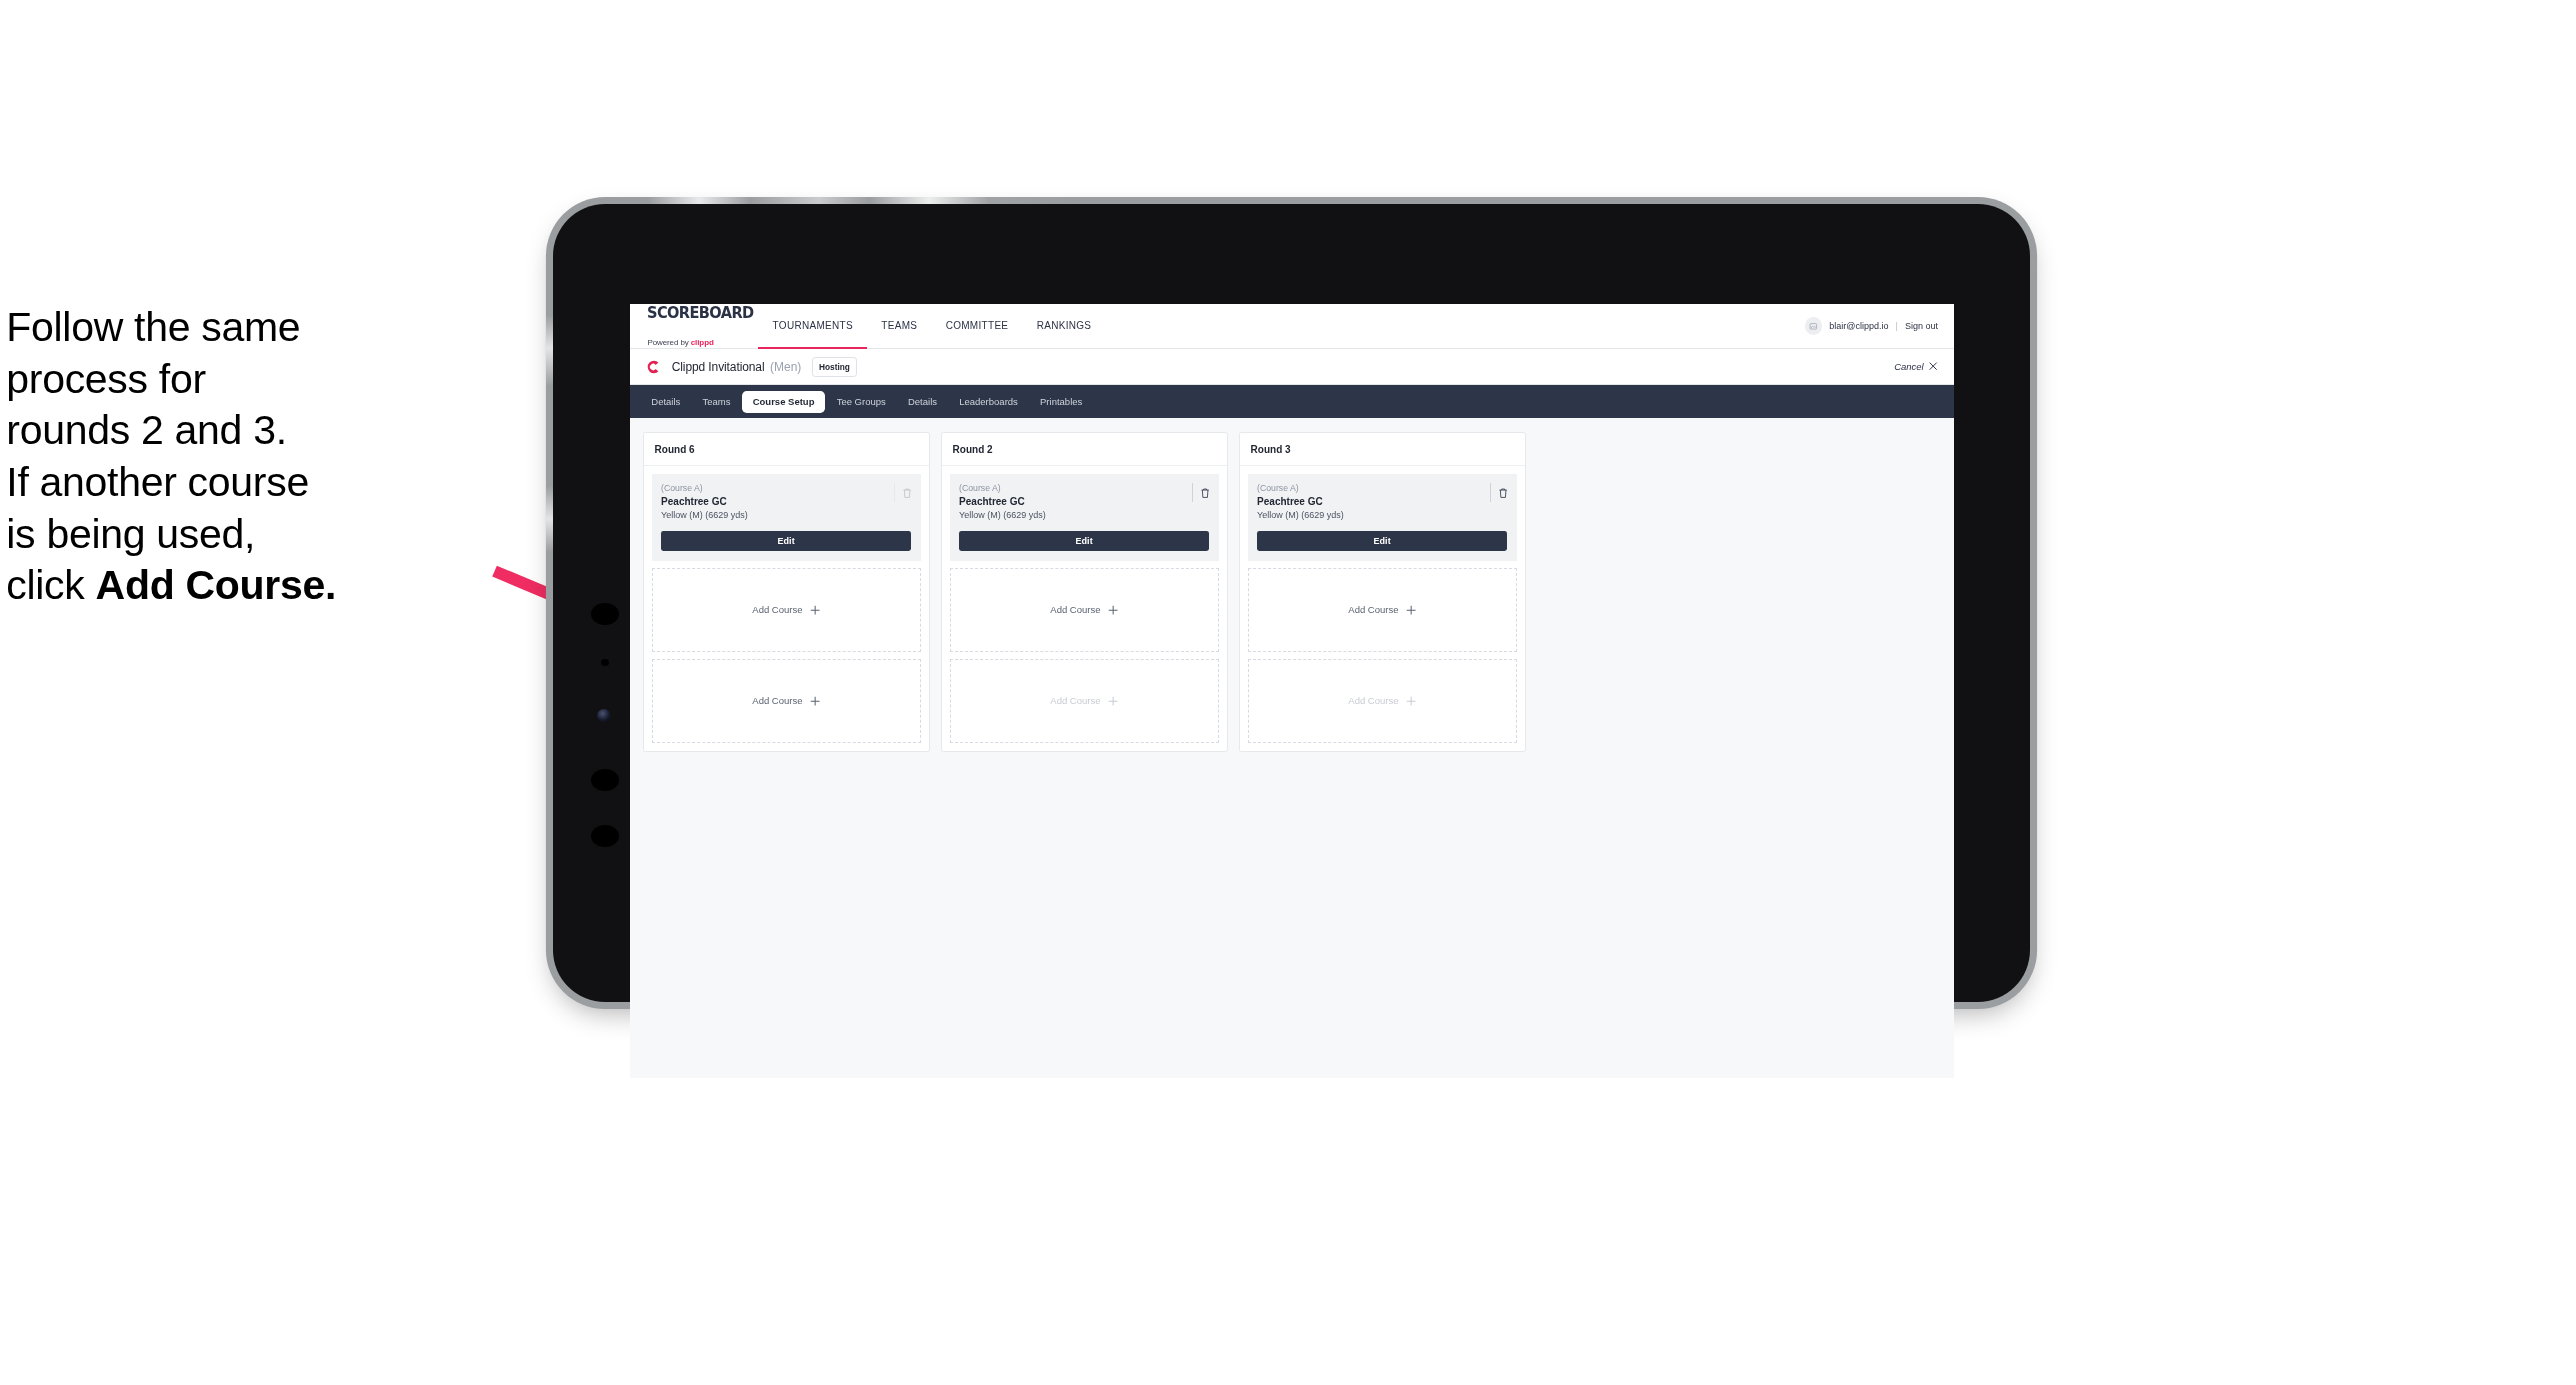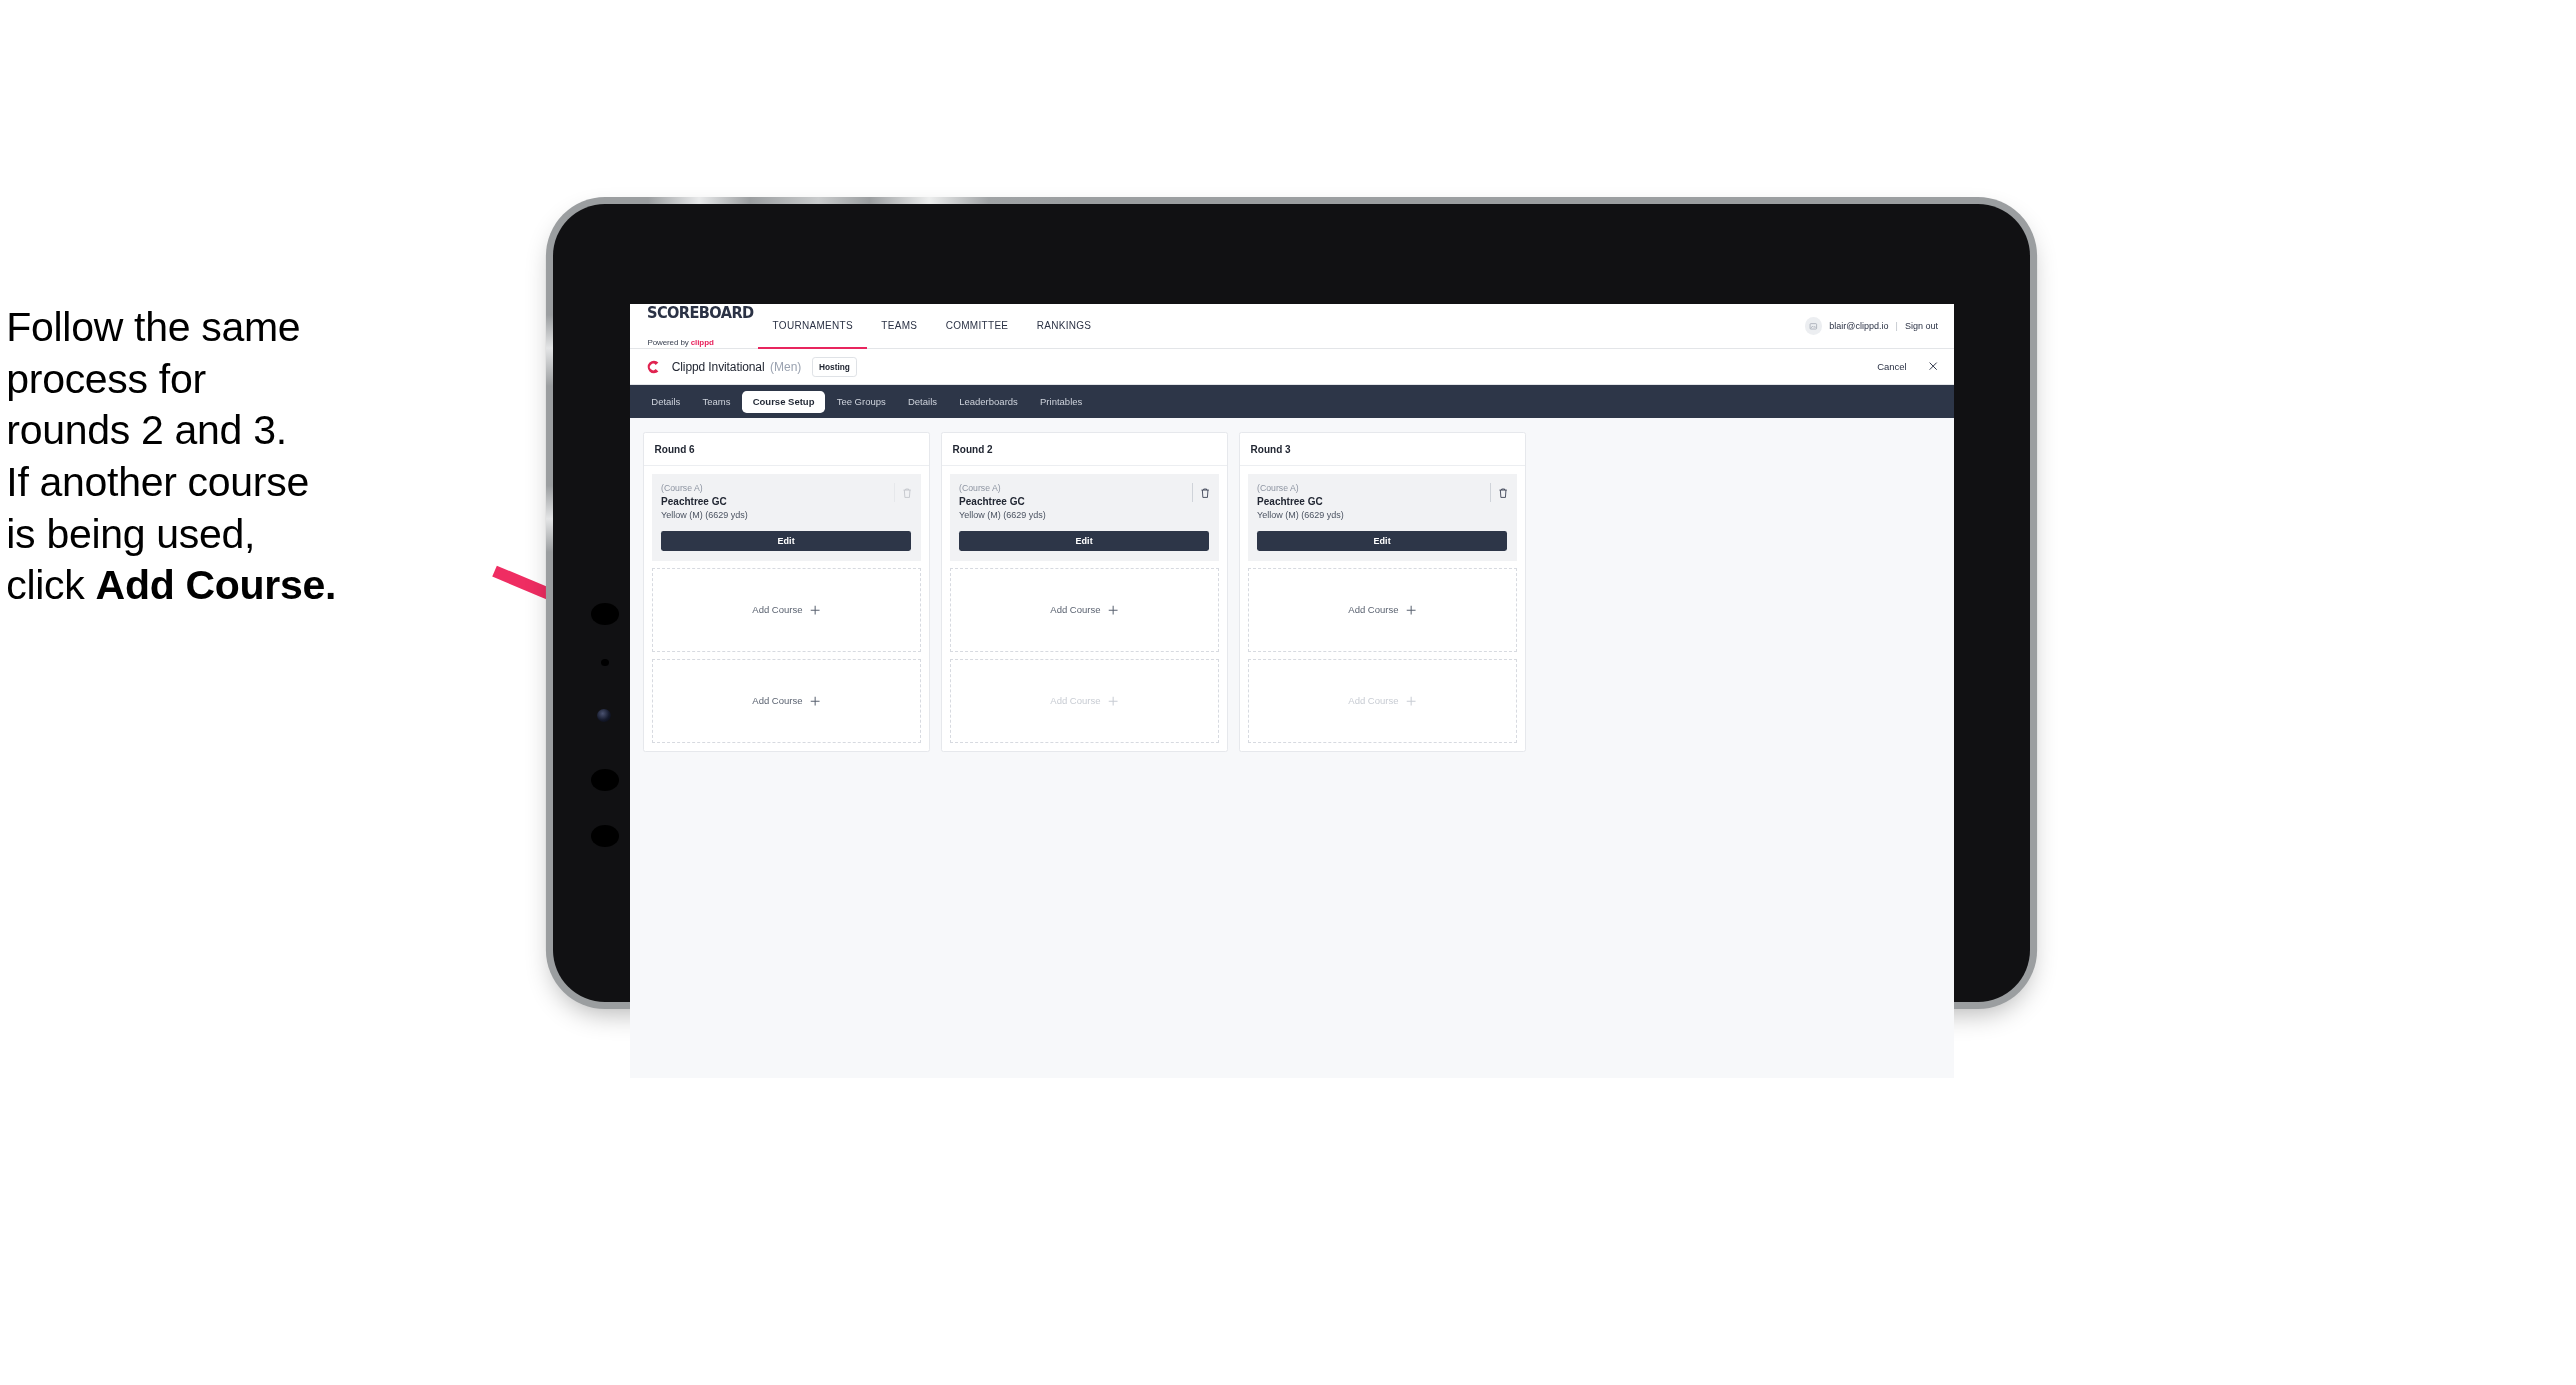--- a/index.html
+++ b/index.html
@@ -93,21 +93,21 @@
     display: flex; align-items: center; padding: 0 16px 0 14.2px;
     border-bottom: 0.8px solid #e3e5e8;
   }
   #clogo { width: 18px; height: 18px; margin-right: 9.5px; flex: none; display:block; }
   #tname { font-size: 12px; color: #222733; letter-spacing: -0.1px; }
   #tgender { font-size: 12px; color: #9aa2b0; margin-left: 5.5px; }
   #thosting {
     margin-left: 10.3px; font-size: 8.3px; font-weight: 700; color: #222733;
     border: 0.8px solid #dfe2e6; border-radius: 3.2px; padding: 4px 6.3px; background: #fff;
   }
-  #cancel { margin-left: auto; display: flex; align-items: center; gap: 21px; font-size: 9.5px; color: #2b3245; cursor: pointer; }
+  #cancel { margin-left: auto; display: flex; align-items: center; gap: 4px; font-size: 9.5px; color: #2b3245; cursor: pointer; font-style: italic; }
   #cancel svg { display:block; }
 
   
   #tabstrip {
     height: 33px; background: #2d3648;
     display: flex; align-items: center; padding: 0 11px; gap: 1.6px;
   }
   .tab {
     font-size: 9.5px; color: #ced3dc; padding: 5.5px 10.3px; border-radius: 4.7px; cursor: pointer; white-space: nowrap;
   }

